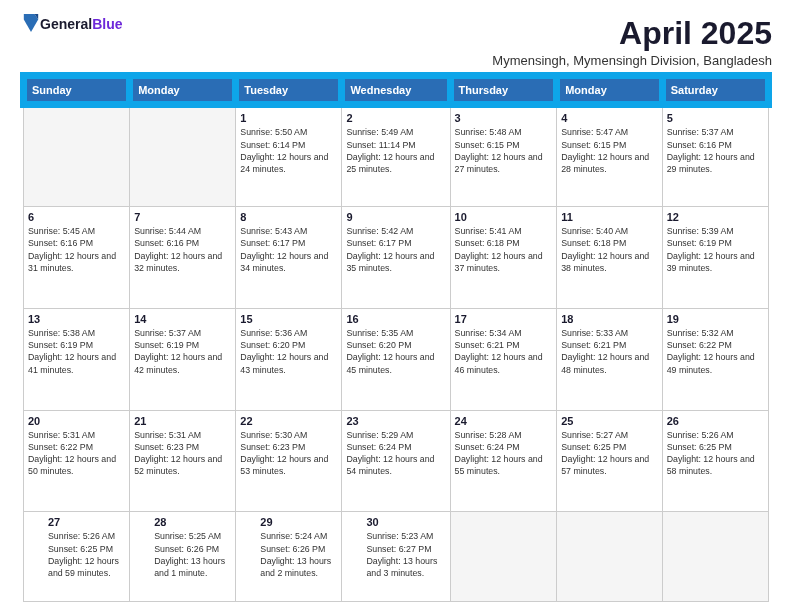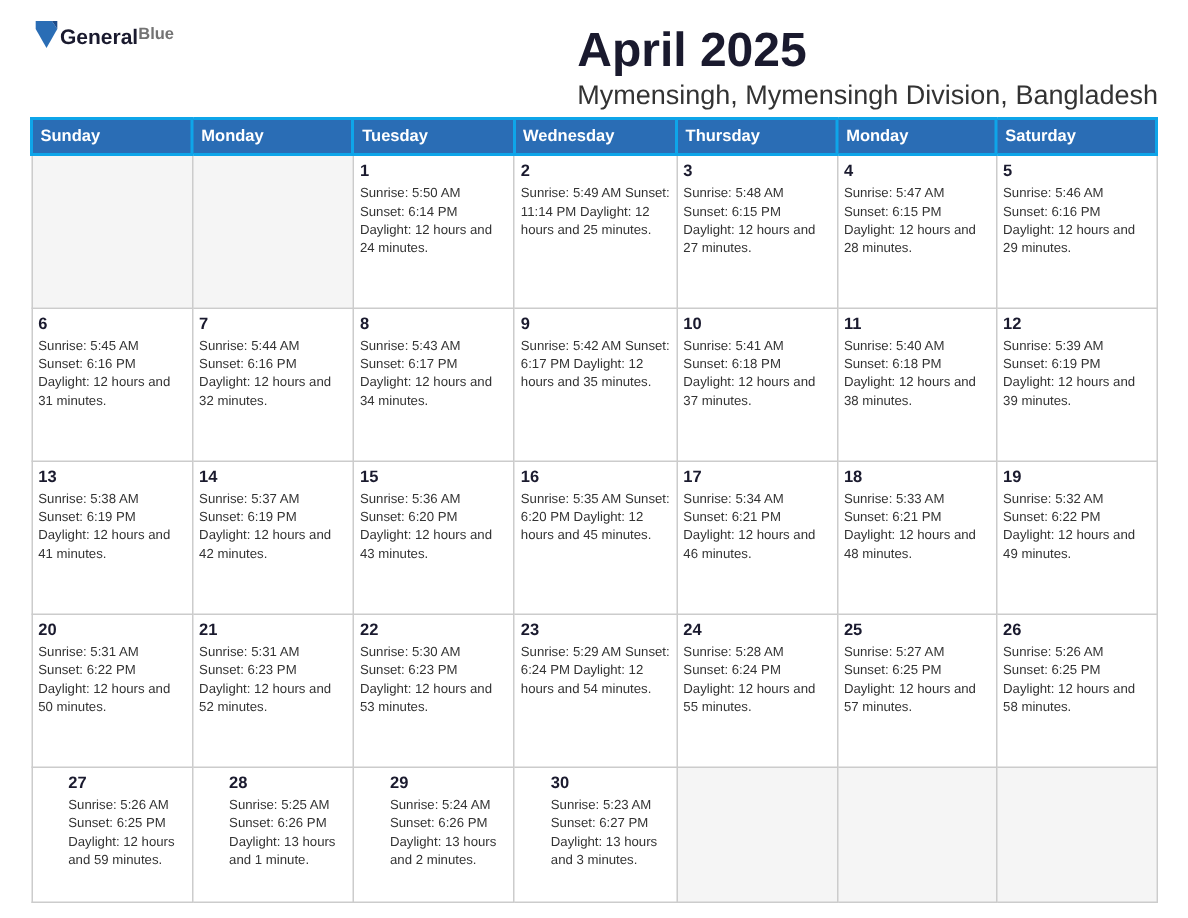--- a/index.html
+++ b/index.html
@@ -31,57 +31,58 @@
       display: flex;
       flex-direction: row;
       line-height: 1.1;
     }
     .logo-general {
       font-size: 14px;
       font-weight: bold;
       color: #1a1a2e;
     }
     .logo-blue {
-      font-size: 11px;
-      font-weight: bold;
-      color: #737373;
+      font-size: 14px;
+      font-weight: bold;
+      color: #6d28d9;
     }
     .logo-icon {
       width: 18px;
       height: 22px;
       margin-left: 2px;
       margin-top: -4px;
     }
     .title-block {
+      text-align: right;
     }
     .month-title {
       font-size: 32px;
       font-weight: bold;
       color: #1a1a2e;
       line-height: 1.1;
     }
     .subtitle {
-      font-size: 18px;
+      font-size: 13px;
       color: #333;
       margin-top: 2px;
     }
     .calendar {
       flex: 1;
       border-collapse: collapse;
       width: 100%;
       font-size: 9.5px;
     }
     .calendar th {
       background: #2a6db5;
       color: #fff;
       text-align: left;
       padding: 5px 5px;
       font-size: 11px;
       font-weight: bold;
-      border: 2px solid #0ea5e9;
+      border: 7px solid #0ea5e9;
     }
     .calendar td {
       border: 1px solid #ccc;
       vertical-align: top;
       padding: 4px 4px;
       width: 113px;
       height: 82px;
       background: #fff;
     }
     .calendar td.empty {
@@ -163,21 +164,21 @@
           </td>
           <td>
             <div class="day-number">4</div>
             <div class="day-detail">Sunrise: 5:47 AM
 Sunset: 6:15 PM
 Daylight: 12 hours
 and 28 minutes.</div>
           </td>
           <td>
             <div class="day-number">5</div>
-            <div class="day-detail">Sunrise: 5:46 AM
+            <div class="day-detail">Sunrise: 5:37 AM
 Sunset: 6:16 PM
 Daylight: 12 hours
 and 29 minutes.</div>
           </td>
         </tr>
         <tr>
           <td>
             <div class="day-number">6</div>
             <div class="day-detail">Sunrise: 5:45 AM
 Sunset: 6:16 PM

